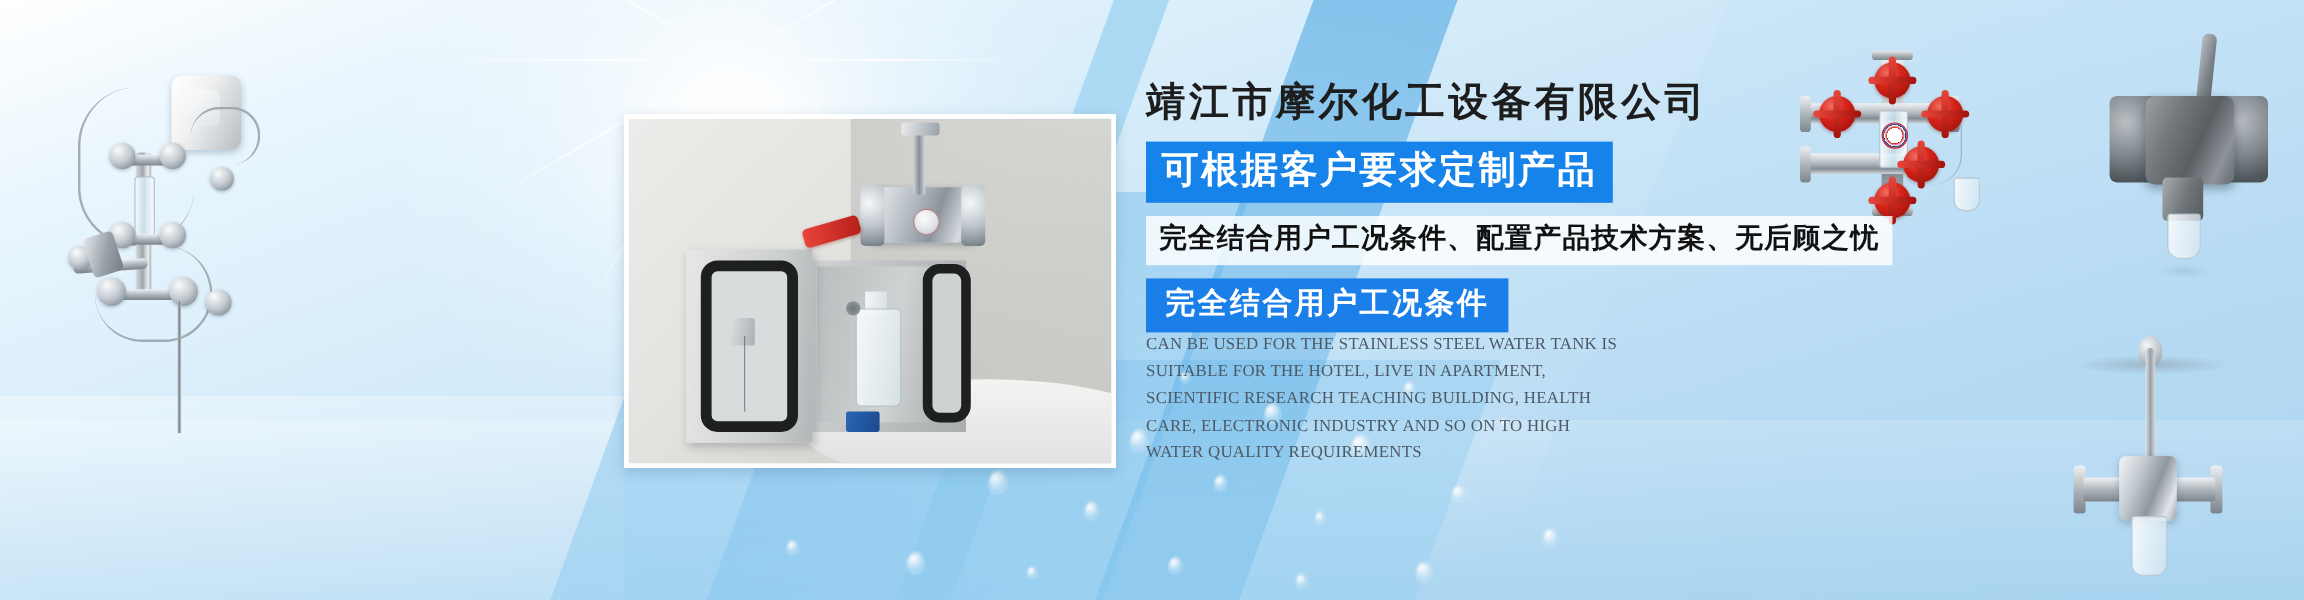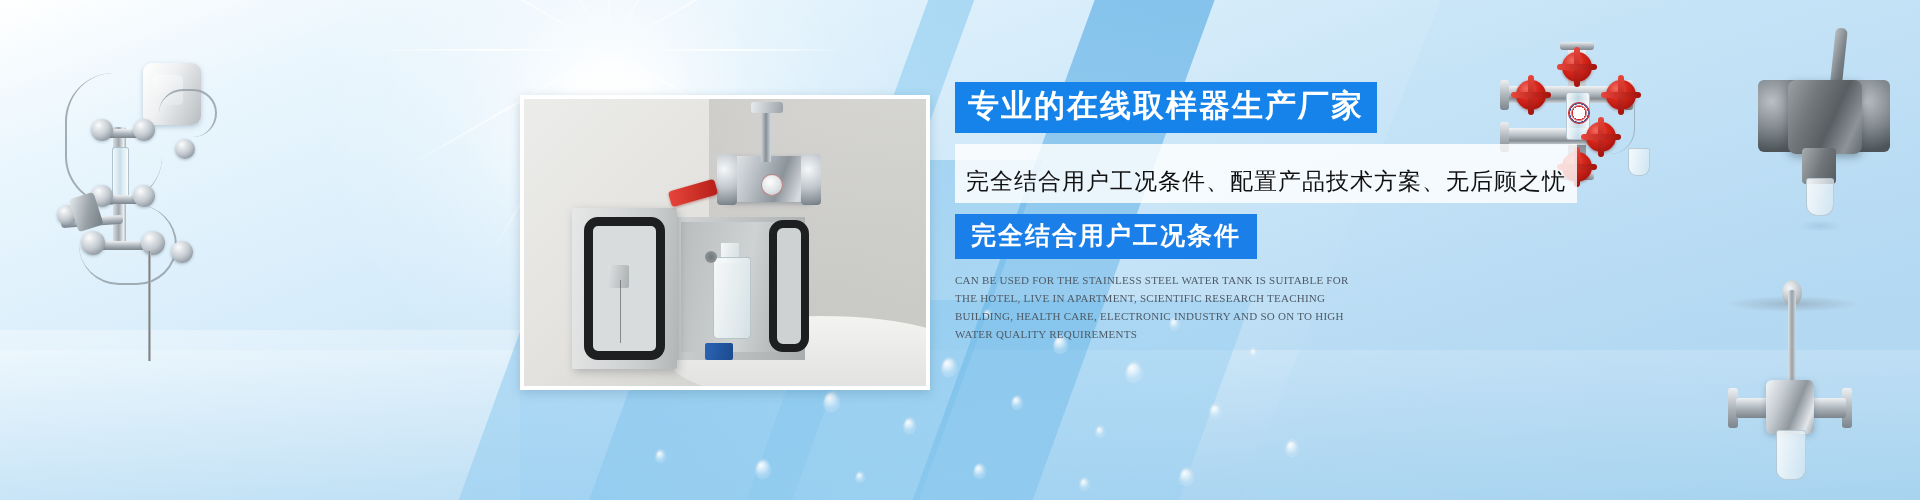--- a/index.html
+++ b/index.html
@@ -201,33 +201,33 @@
     font-family:"Liberation Serif","DejaVu Serif",serif;
     font-size:33px;font-weight:700;color:#1d1d1d;letter-spacing:3px;
     white-space:nowrap;line-height:1.1;
   }
   .bluebar{
     display:inline-block;margin-top:14px;padding:6px 13px 9px 13px;
     background:#1683ea;color:#ffffff;
     font-size:31px;font-weight:700;letter-spacing:2px;white-space:nowrap;line-height:1.15;
   }
   .whitebar{
-    display:inline-block;margin-top:11px;padding:24px 11px 8px 11px;
+    display:inline-block;margin-top:11px;padding:5px 11px 8px 11px;
     background:rgba(255,255,255,.82);color:#111111;
-    font-size:23px;font-weight:400;letter-spacing:1px;white-space:nowrap;line-height:1.2;
+    font-size:23px;font-weight:700;letter-spacing:1px;white-space:nowrap;line-height:1.2;
   }
   .bluebar2{
     display:inline-block;margin-top:11px;padding:6px 16px 9px 16px;
     background:#1a7fe8;color:#ffffff;
     font-size:25px;font-weight:700;letter-spacing:2px;white-space:nowrap;line-height:1.2;
   }
   .eng{
-    margin-top:13px;width:400px;
+    width:400px;
     font-family:"Liberation Serif","DejaVu Serif",serif;
-    font-size:11px;line-height:1.62;letter-spacing:.25px;
+    font-size:14px;line-height:1.62;letter-spacing:.25px;
     color:#4d5a66;text-transform:uppercase;
   }
 
   
   .watermark{
     position:absolute;left:248px;top:452px;
     font-family:"Liberation Serif","DejaVu Serif",serif;
     font-size:40px;font-weight:700;letter-spacing:1px;
     color:rgba(214,238,250,.92);
     -webkit-text-stroke:1.5px rgba(150,200,232,.85);
@@ -375,20 +375,21 @@
     <div class="bv-knob"></div>
     <div class="bv-arm"></div>
     <div class="bv-fl" style="left:28px;top:108px;width:10px;height:40px;"></div>
     <div class="bv-fl" style="left:142px;top:108px;width:10px;height:40px;"></div>
     <div class="bv-fl" style="left:36px;top:118px;width:110px;height:20px;"></div>
     <div class="bv-body"></div>
     <div class="bv-cup"></div>
   </div>
 
   <div class="textcol">
-    <div><span class="bluebar">专业的在线取样器生产厂家</span></div>
+    <div class="company">靖江市摩尔化工设备有限公司</div>
+    <div><span class="bluebar">可根据客户要求定制产品</span></div>
     <div><span class="whitebar">完全结合用户工况条件、配置产品技术方案、无后顾之忧</span></div>
     <div><span class="bluebar2">完全结合用户工况条件</span></div>
     <div class="eng">CAN BE USED FOR THE STAINLESS STEEL WATER TANK IS SUITABLE FOR THE HOTEL, LIVE IN APARTMENT, SCIENTIFIC RESEARCH TEACHING BUILDING, HEALTH CARE, ELECTRONIC INDUSTRY AND SO ON TO HIGH WATER QUALITY REQUIREMENTS</div>
   </div>
 
 
 </div>
 
 </body></html>

